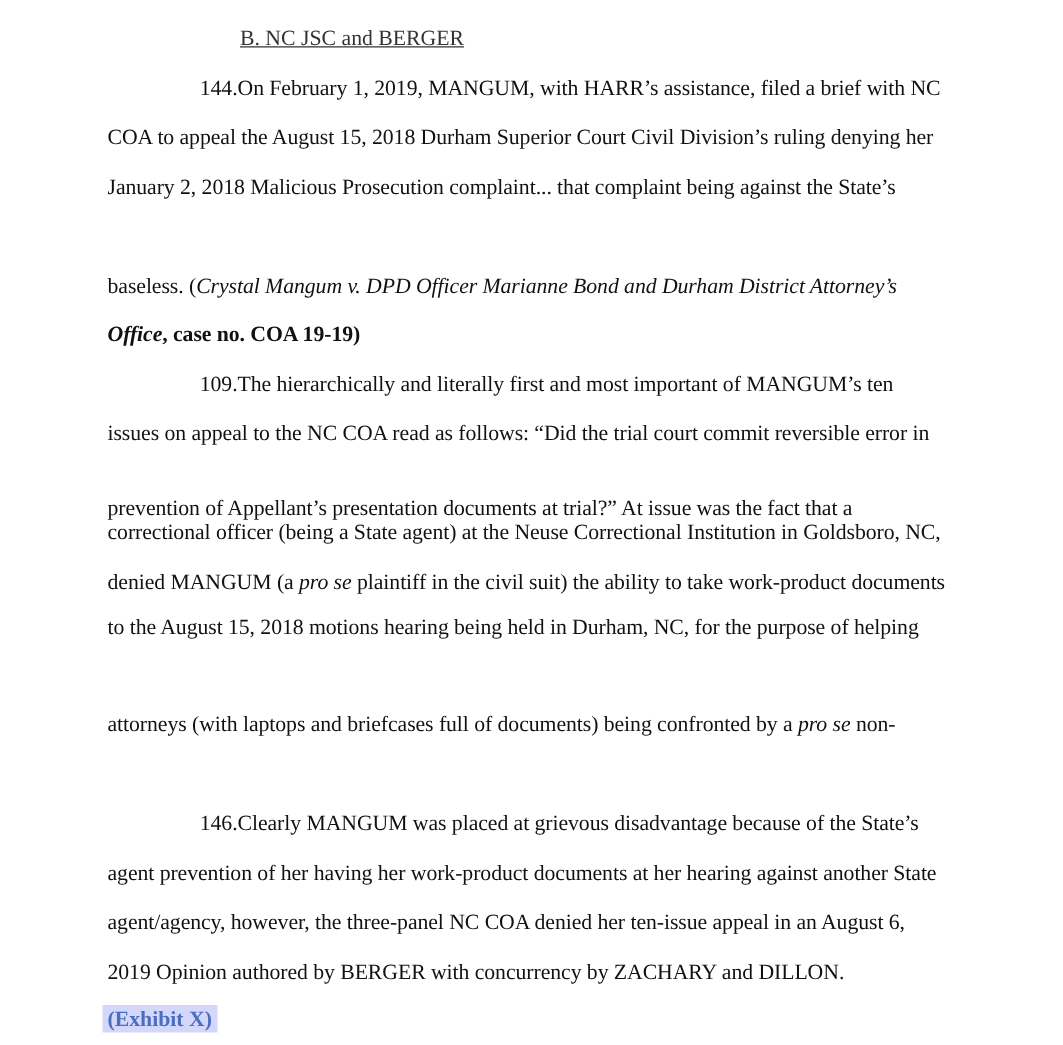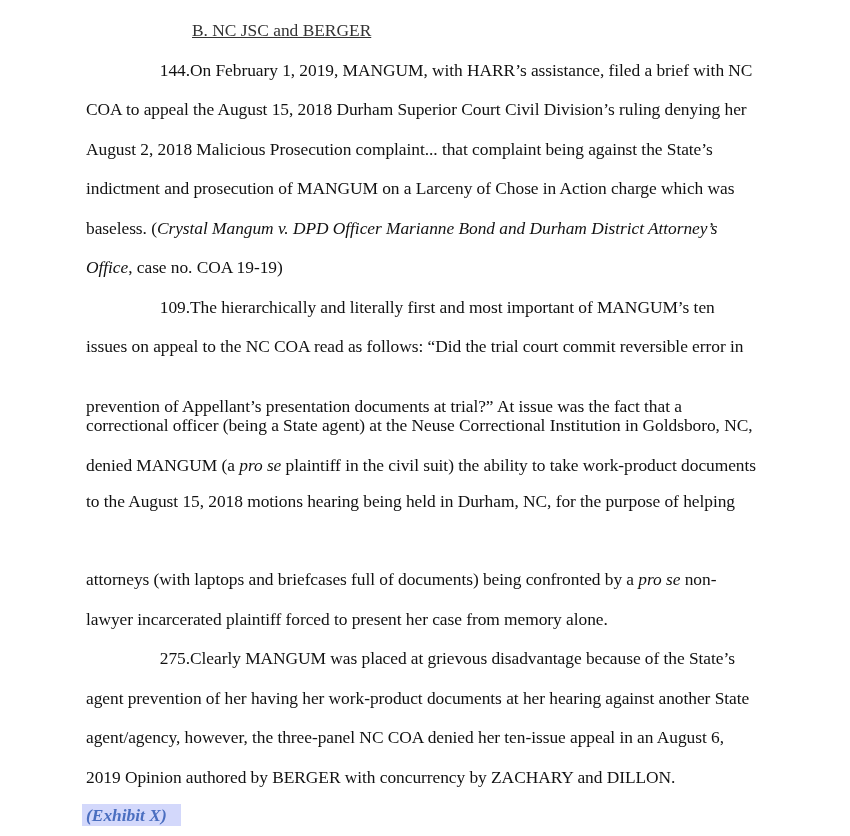--- a/index.html
+++ b/index.html
@@ -13,60 +13,58 @@
       white-space: nowrap; letter-spacing: -0.05px;
     }
     .heading {
       position: absolute; left: 192px; top: 19px; font-size: 17.4px; line-height: 22px;
       text-decoration: underline; color: #333333; white-space: nowrap;
     }
     .num { display: inline-block; width: 52px; text-align: right; }
     i { font-style: italic; }
     .exhibit {
       position: absolute; left: 82px; top: 804px; font-size: 17.4px; line-height: 22px;
-      font-style: italic; font-weight: bold; color: #4a6ec0; background: #d3d8fb;
-      padding: 0 14px 0 4px; cursor: pointer;
+      font-weight: bold; color: #4a6ec0; background: #d3d8fb;
+      padding: 0 4px 0 4px; cursor: pointer;
     }
   </style>
 </head>
 <body>
 
 <div class="page">
 
   <div class="heading">B.  NC JSC and BERGER</div>
 
   <div class="line" style="top:59px;left:138px;">
     <span class="num">144.</span><span>On February 1, 2019, MANGUM, with HARR’s assistance, filed a brief with NC</span>
   </div>
   <div class="line" style="top:98px;">COA to appeal the August 15, 2018 Durham Superior Court Civil Division’s ruling denying her</div>
-  <div class="line" style="top:138px;">August 2, 2018 Malicious Prosecution complaint... that complaint being against the State’s</div>
-  <div class="line" style="top:177px;">indictment and prosecution of MANGUM on a Larceny of Chose in Action charge which was</div>
+  <div class="line" style="top:138px;">January 2, 2018 Malicious Prosecution complaint... that complaint being against the State’s</div>
   <div class="line" style="top:217px;">
     <span>baseless.  (</span><i>Crystal Mangum v. DPD Officer Marianne Bond and Durham District Attorney’s</i>
   </div>
-  <div class="line" style="top:256px;">
+  <div class="line" style="top:256px;font-weight:bold;">
     <i>Office</i><span>, case no. COA 19-19)</span>
   </div>
 
   <div class="line" style="top:296px;left:138px;">
     <span class="num">109.</span><span>The hierarchically and literally first and most important of MANGUM’s ten</span>
   </div>
   <div class="line" style="top:335px;">issues on appeal to the NC COA read as follows: “Did the trial court commit reversible error in</div>
   <div class="line" style="top:375px;margin-top:20px;">prevention of Appellant’s presentation documents at trial?”  At issue was the fact that a</div>
   <div class="line" style="top:414px;">correctional officer (being a State agent) at the Neuse Correctional Institution in Goldsboro, NC,</div>
   <div class="line" style="top:454px;">
     <span>denied MANGUM (a </span><i>pro se</i><span> plaintiff in the civil suit) the ability to take work-product documents</span>
   </div>
   <div class="line" style="top:490px;">to the August 15, 2018 motions hearing being held in Durham, NC, for the purpose of helping</div>
   <div class="line" style="top:568px;">
     <span>attorneys (with laptops and briefcases full of documents) being confronted by a </span><i>pro se</i><span> non-</span>
   </div>
-  <div class="line" style="top:608px;">lawyer incarcerated plaintiff forced to present her case from memory alone.</div>
 
   <div class="line" style="top:647px;left:138px;">
-    <span class="num">275.</span><span>Clearly MANGUM was placed at grievous disadvantage because of the State’s</span>
+    <span class="num">146.</span><span>Clearly MANGUM was placed at grievous disadvantage because of the State’s</span>
   </div>
   <div class="line" style="top:687px;">agent prevention of her having her work-product documents at her hearing against another State</div>
   <div class="line" style="top:726px;">agent/agency, however, the three-panel NC COA denied her ten-issue appeal in an August 6,</div>
   <div class="line" style="top:766px;">2019 Opinion authored by BERGER with concurrency by ZACHARY and DILLON.</div>
 
   <div class="exhibit">(Exhibit X)</div>
 </div>
 
 </body></html>

